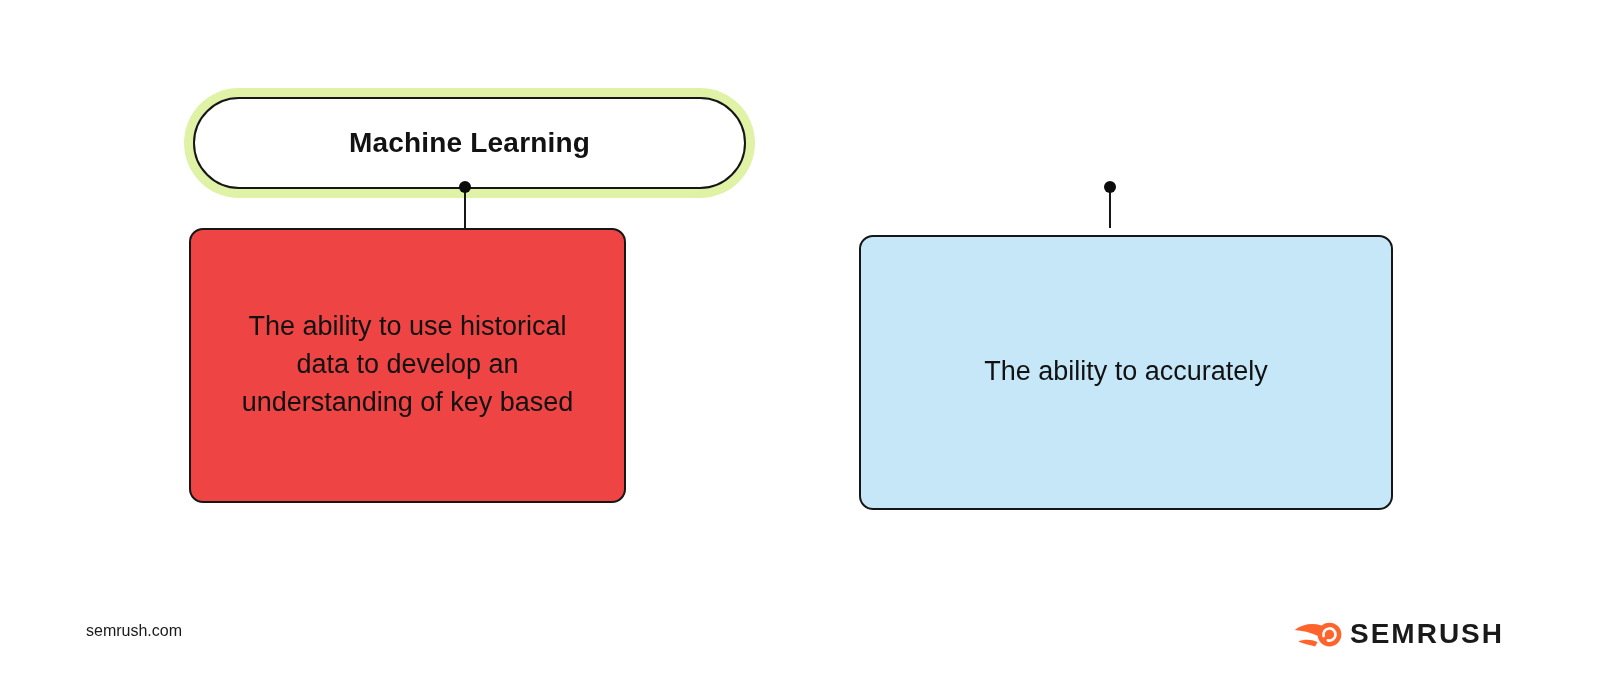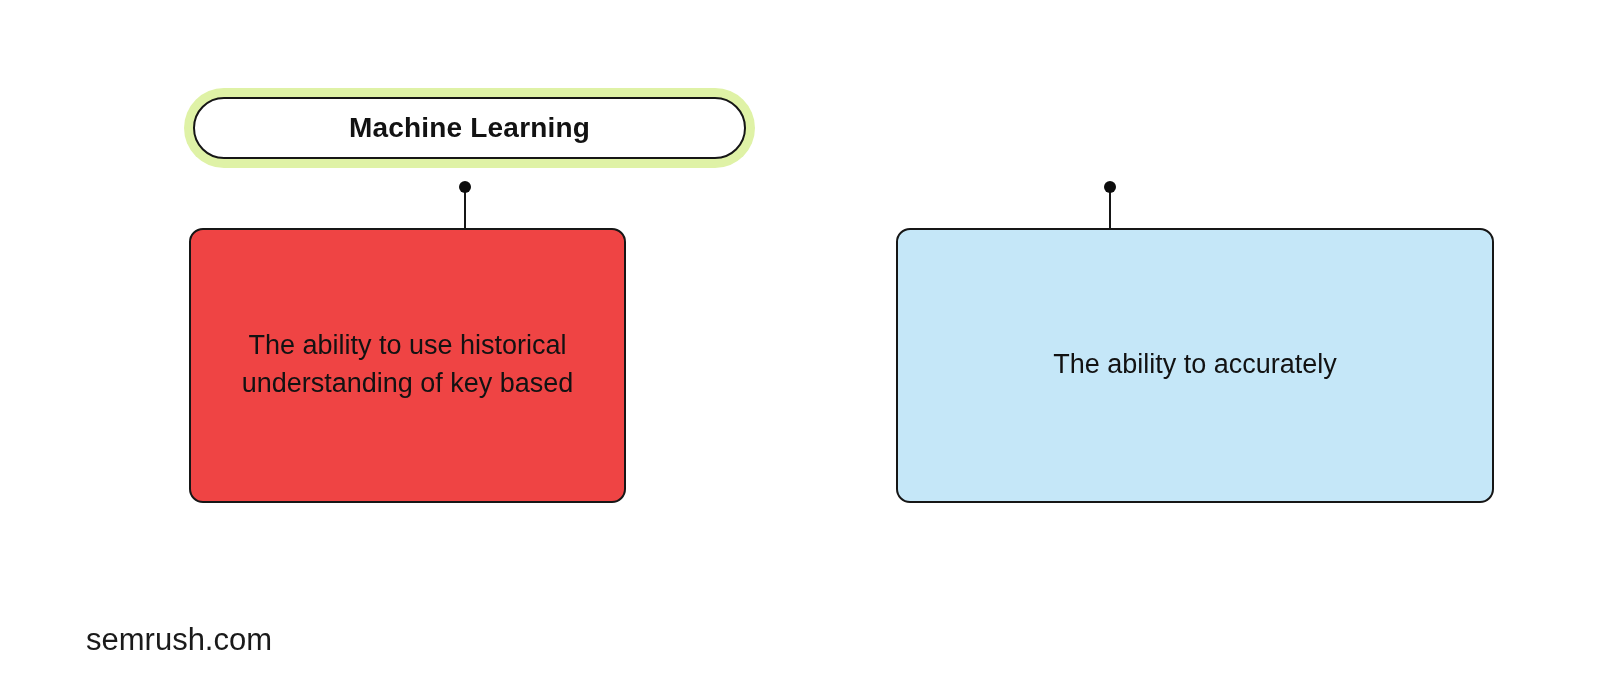--- a/index.html
+++ b/index.html
@@ -7,21 +7,21 @@
     position:relative;
     width:1600px;height:680px;
     background:#ffffff;
     font-family:"Liberation Sans", sans-serif;
     color:#141414;
     overflow:hidden;
   }
   
   .pill{
     position:absolute;
-    top:88px;height:80px;
+    top:88px;height:110px;
     border-radius:55px;
     box-sizing:border-box;
     padding:9px;
   }
   .pill.green{left:184px;width:571px;background:#DFF2A6;}
   .pill.blue{left:845px;width:573px;background:#C8E9FA;}
   .pill-inner{
     width:100%;height:100%;
     box-sizing:border-box;
     background:#ffffff;
@@ -49,29 +49,29 @@
   
   .card{
     position:absolute;top:228px;height:275px;
     box-sizing:border-box;
     border:2px solid #161616;
     border-radius:14px;
     display:flex;align-items:center;justify-content:center;
     text-align:center;
   }
   .card.green{left:189px;width:437px;background:#ef4444;}
-  .card.blue{left:896px;width:598px;background:#C5E7F8;}
+  .card.blue{left:859px;width:534px;background:#C5E7F8;margin-top:7px;}
   .card-body{
     font-size:27px;line-height:38px;font-weight:400;
     color:#121212;padding-bottom:4px;
   }
   
   .source-url{
     position:absolute;left:86px;top:622px;
-    font-size:31px;color:#1a1a1a;
+    font-size:16px;color:#1a1a1a;
   }
   .brand{
     position:absolute;left:1294px;top:617px;
     display:flex;align-items:center;gap:8px;height:34px;
   }
   .brand-word{
     font-size:28px;font-weight:700;letter-spacing:2px;
     color:#1A1A1A;white-space:nowrap;
   }
 </style>
@@ -88,26 +88,38 @@
 
 
   <div class="connector-dot left"></div>
   <div class="connector-line left"></div>
   <div class="connector-dot right"></div>
   <div class="connector-line right"></div>
 
   <div class="card green">
     <div class="card-body">
       <div>The ability to use historical</div>
+      <div>data to develop an</div>
       <div>understanding of key based</div>
     </div>
   </div>
 
   <div class="card blue">
     <div class="card-body">
       <div>The ability to accurately</div>
     </div>
   </div>
 
   <span class="source-url">semrush.com</span>
 
+  <div class="brand">
+    <span style="display:inline-flex;">
+      <svg width="48" height="25" viewBox="0 0 46 24" xmlns="http://www.w3.org/2000/svg" aria-hidden="true">
+        <path d="M0.6 7.6 C 8 2.2 17.5 0.6 25.5 3.2 C 29.2 4.4 32 6.4 33.8 8.6 L 22.5 13.2 C 15.5 9.6 8 8.4 0.6 7.6 Z" fill="#FF642D"></path>
+        <path d="M4.2 18.6 C 10 16.4 16.8 16.7 22.6 19.4 L 20.2 23.4 C 14.4 21.8 9 20.6 4.2 18.6 Z" fill="#FF642D"></path>
+        <circle cx="34" cy="12" r="11.4" fill="#FF642D"></circle>
+        <path d="M28.4 13.5 A 5.8 5.8 0 1 1 32.5 17.6" fill="none" stroke="#ffffff" stroke-width="2.6" stroke-linecap="round"></path>
+      </svg>
+    </span>
+    <span class="brand-word">SEMRUSH</span>
+  </div>
 
 </div>
 
 </body></html>

